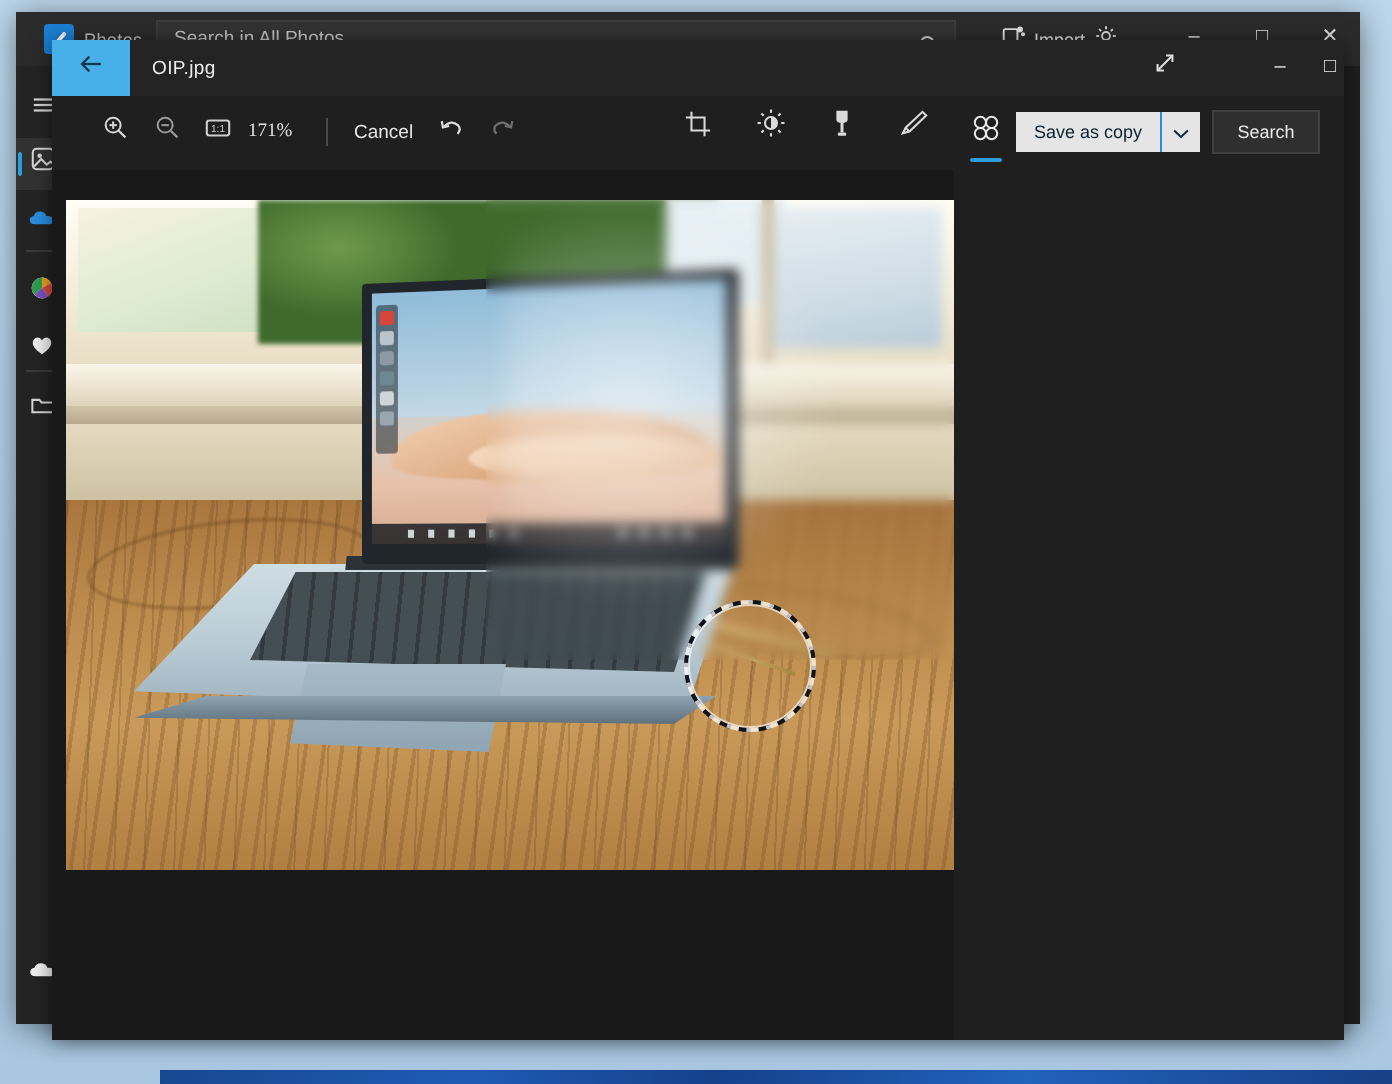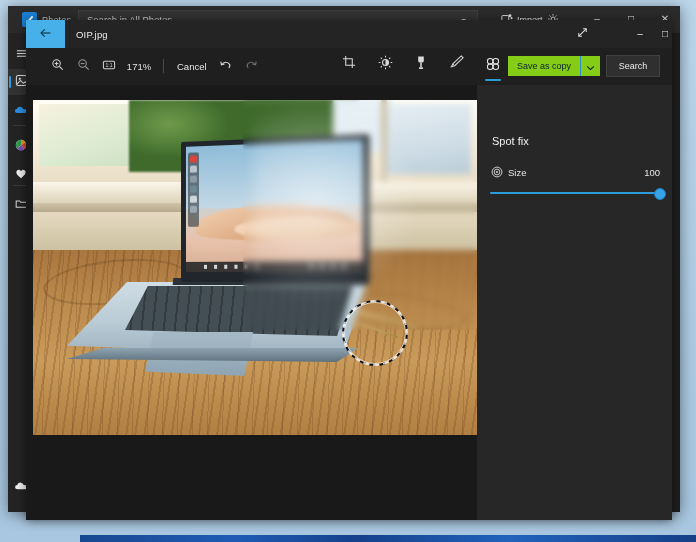--- a/index.html
+++ b/index.html
@@ -47,28 +47,28 @@
   #back-button{position:absolute;left:0;top:0;width:39px;height:28px;background:#48b0e8;display:flex;align-items:center;justify-content:center;}
   #file-name{position:absolute;left:50px;top:9px;font-size:9.5px;color:#ededed;letter-spacing:.2px;}
   #expand-btn{position:absolute;left:540px;top:0;width:32px;height:28px;display:flex;align-items:center;justify-content:center;}
   .ecap{position:absolute;top:0;width:32px;height:28px;display:flex;align-items:center;justify-content:center;}
   .ecap .glyph{font-size:10px;color:#e4e4e4;line-height:1;}
 
   
   #editor-toolbar{position:absolute;left:0;top:28px;width:646px;height:37px;background:#1f1f1f;}
   #zoom-group{position:absolute;left:18px;top:4px;height:28px;display:flex;align-items:center;gap:0;}
   .tb-icon{width:26px;height:26px;display:flex;align-items:center;justify-content:center;}
-  #zoom-level{font-size:9.5px;color:#e0e0e0;min-width:30px;text-align:center;margin:0 2px;}
+  #zoom-level{font-size:9.5px;color:#e0e0e0;min-width:30px;text-align:left;margin:0 2px;font-family:Liberation Serif, serif;}
   .vsep{width:1px;height:14px;background:#4a4a4a;margin:0 7px;}
   #reset-btn{font-size:9.5px;color:#e8e8e8;padding:3px 6px;}
   #center-tools{position:absolute;left:312px;top:3px;height:30px;display:flex;align-items:flex-start;gap:14px;}
   .ctool{width:22px;height:26px;display:flex;align-items:center;justify-content:center;position:relative;}
   .ctool.selected::after{content:"";position:absolute;left:3px;bottom:-4px;width:16px;height:2px;background:#2d9cdb;border-radius:1px;}
   #action-group{position:absolute;right:12px;top:7px;display:flex;align-items:center;gap:6px;}
-  #save-copy{height:20px;background:#84cc16;display:flex;align-items:center;}
+  #save-copy{height:20px;background:#e5e5e5;display:flex;align-items:center;}
   #save-copy-label{font-size:9px;color:#0c2233;padding:0 9px;}
   #save-copy-caret{width:19px;height:20px;border-left:1px solid #2b8ccb;display:flex;align-items:center;justify-content:center;}
   #cancel-btn{height:20px;min-width:52px;background:#2f2f2f;border:1px solid #414141;display:flex;align-items:center;justify-content:center;}
   #cancel-label{font-size:9px;color:#eaeaea;}
 
   
   #canvas{position:absolute;left:0;top:65px;width:451px;height:435px;background:#191919;overflow:hidden;}
   #photo{position:absolute;left:7px;top:15px;width:444px;height:335px;overflow:hidden;background:#0d0d0d;}
 
   
@@ -496,32 +496,13 @@
         </div>
       </div>
 
       <div class="ph" id="soft-blur"></div>
       <div class="ph" id="glare"></div>
 
       <div id="brush-cursor"></div>
     </div>
   </div>
 
-  <div id="side-panel">
-    <div id="panel-title">Spot fix</div>
-    <div id="size-row">
-      <span id="size-icon">
-        <svg width="12" height="12" viewBox="0 0 13 13">
-            <circle cx="6.5" cy="6.5" r="5.3" fill="none" stroke="#d8d8d8" stroke-width="1"></circle>
-            <circle cx="6.5" cy="6.5" r="3.1" fill="none" stroke="#d8d8d8" stroke-width="1"></circle>
-            <circle cx="6.5" cy="6.5" r="1.1" fill="#d8d8d8"></circle>
-          </svg>
-      </span>
-      <span id="size-label">Size</span>
-      <span id="size-value">100</span>
-    </div>
-    <div id="slider-wrap">
-      <div id="slider-track"></div>
-      <div id="slider-fill"></div>
-      <div id="slider-thumb"></div>
-    </div>
-  </div>
 </div>
 
 </body></html>

